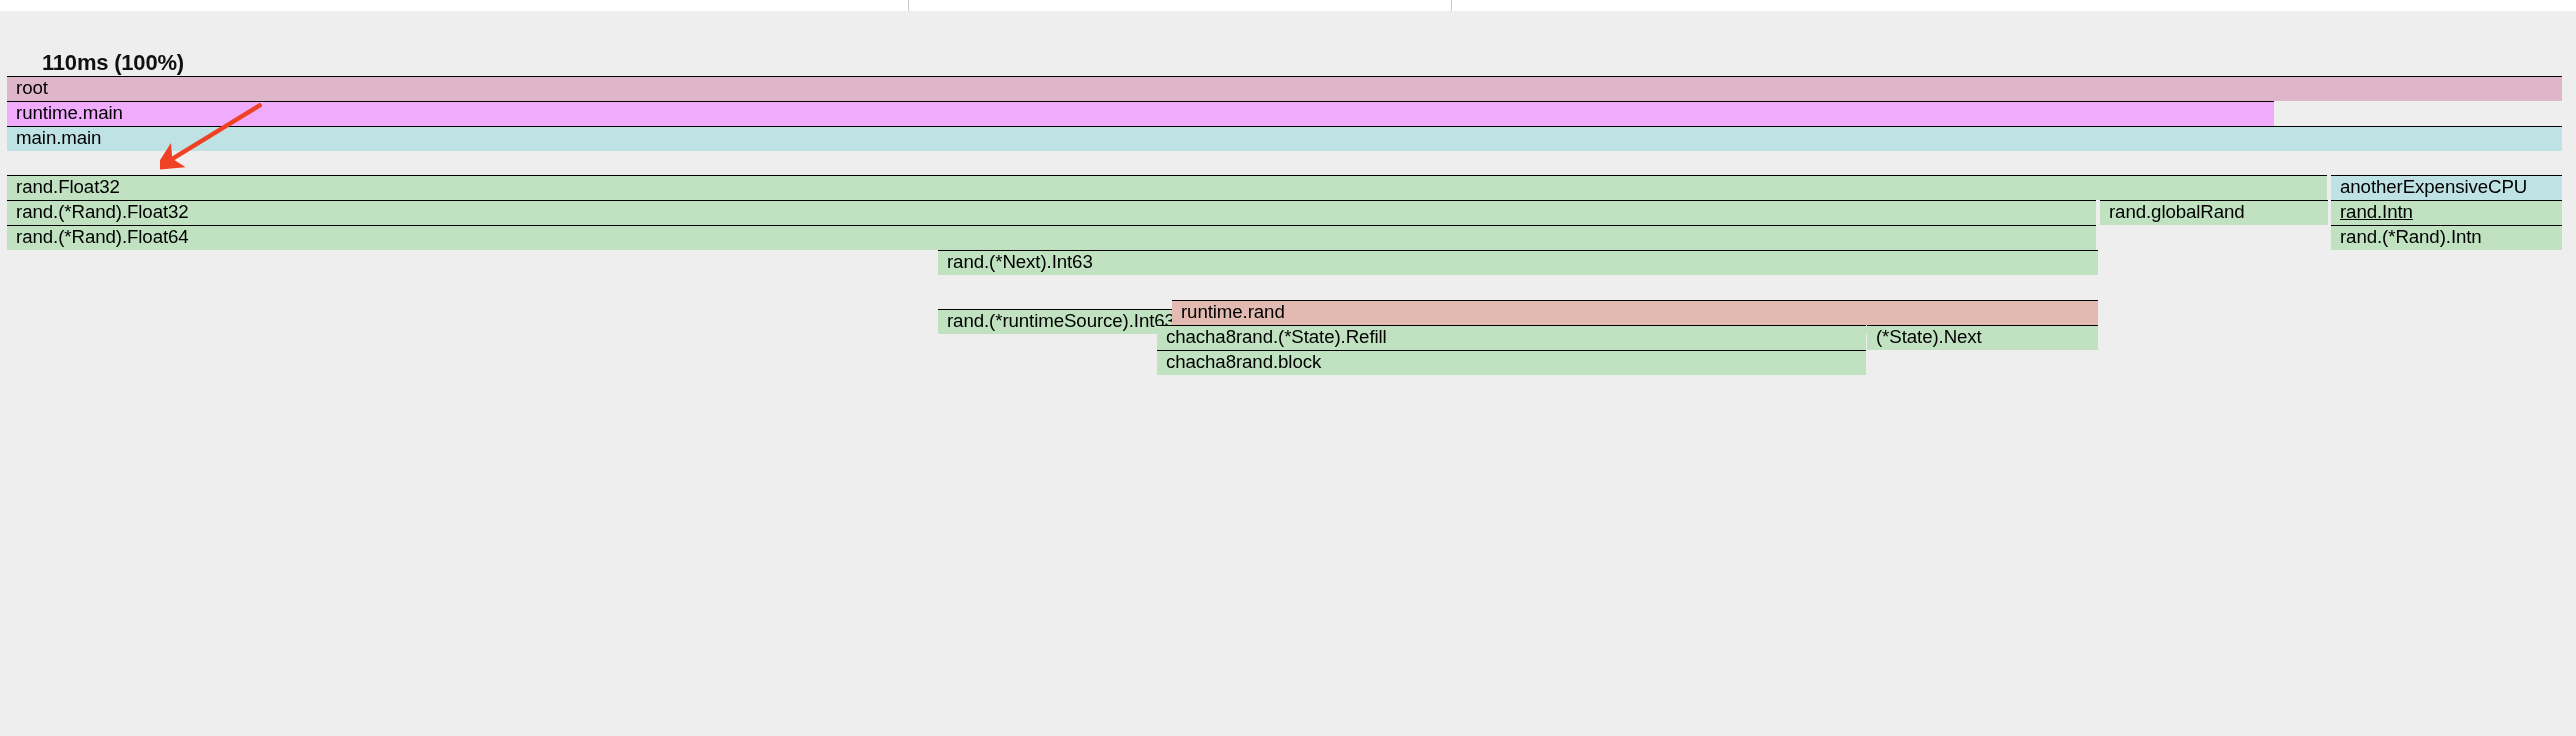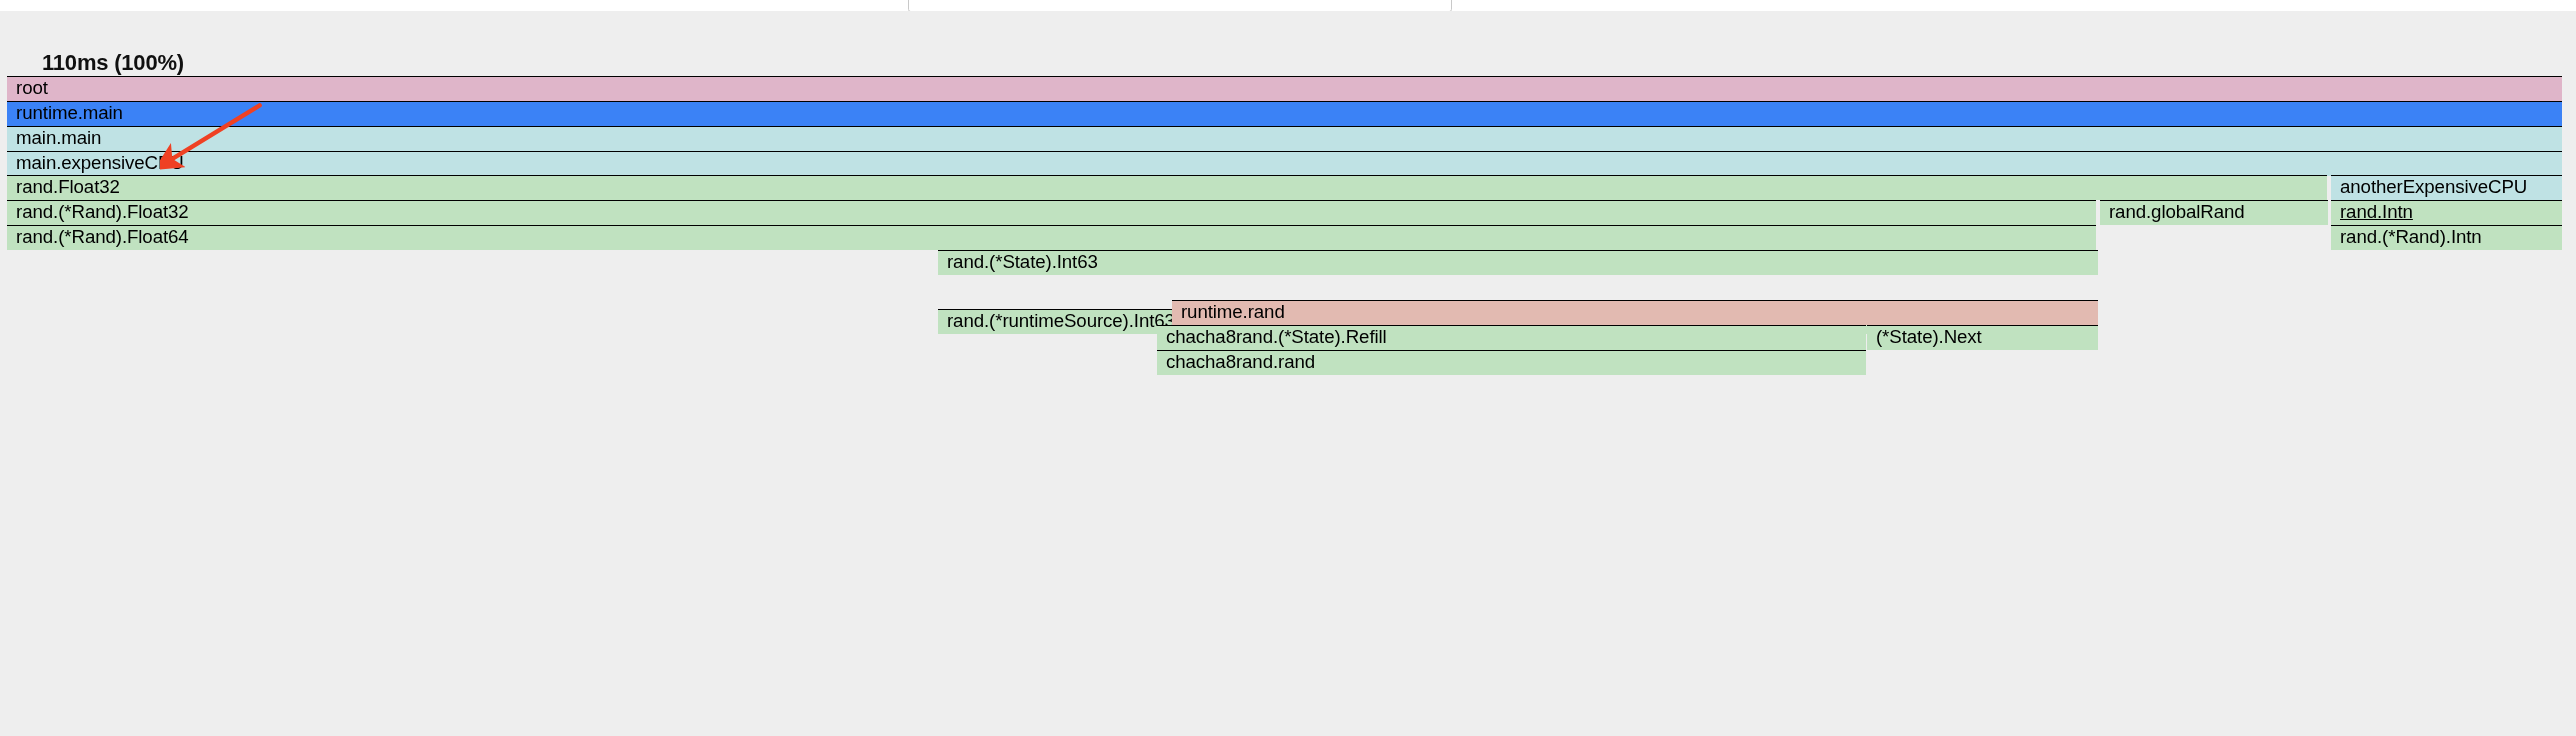--- a/index.html
+++ b/index.html
@@ -104,28 +104,25 @@
   </div>
 
   <div class="canvas">
 
     <div class="chart-title">110ms (100%)</div>
 
     <div class="flame" id="flame-layer">
         <div class="frame" style="left: 7.1px; top: 65px; width: 2555px; height: 25px; background: rgb(223, 181, 201);">
           <span class="frame-label">root</span>
         </div>
-        <div class="frame" style="left: 7.1px; top: 90px; width: 2555px; height: 25px; background: #3b82f6;">
+        <div class="frame" style="left: 7.1px; top: 90px; width: 2267px; height: 25px; background: #f0abfc;">
           <span class="frame-label">runtime.main</span>
         </div>
         <div class="frame" style="left: 7.1px; top: 115px; width: 2555px; height: 25px; background: rgb(191, 226, 228);">
           <span class="frame-label">main.main</span>
-        </div>
-        <div class="frame" style="left: 7.1px; top: 140px; width: 2555px; height: 25px; background: rgb(191, 226, 228);">
-          <span class="frame-label">main.expensiveCPU</span>
         </div>
         <div class="frame" style="left: 7.1px; top: 164px; width: 2320px; height: 25px; background: rgb(192, 226, 192);">
           <span class="frame-label">rand.Float32</span>
         </div>
         <div class="frame" style="left: 2331px; top: 164px; width: 231px; height: 25px; background: rgb(191, 226, 228);">
           <span class="frame-label">anotherExpensiveCPU</span>
         </div>
         <div class="frame" style="left: 7.1px; top: 189px; width: 2089px; height: 25px; background: rgb(192, 226, 192);">
           <span class="frame-label">rand.(*Rand).Float32</span>
         </div>
@@ -135,36 +132,36 @@
         <div class="frame" style="left: 2331px; top: 189px; width: 231px; height: 25px; background: rgb(192, 226, 192); text-decoration: underline;">
           <span class="frame-label">rand.Intn</span>
         </div>
         <div class="frame" style="left: 7.1px; top: 214px; width: 2089px; height: 25px; background: rgb(192, 226, 192);">
           <span class="frame-label">rand.(*Rand).Float64</span>
         </div>
         <div class="frame" style="left: 2331px; top: 214px; width: 231px; height: 25px; background: rgb(192, 226, 192);">
           <span class="frame-label">rand.(*Rand).Intn</span>
         </div>
         <div class="frame" style="left: 938px; top: 239px; width: 1160px; height: 25px; background: rgb(192, 226, 192);">
-          <span class="frame-label">rand.(*State).Int63</span>
+          <span class="frame-label">rand.(*Next).Int63</span>
         </div>
         <div class="frame" style="left: 938px; top: 264px; width: 1160px; height: 25px; background: rgb(192, 226, 192); margin-top: 34px;">
           <span class="frame-label">rand.(*runtimeSource).Int63</span>
         </div>
         <div class="frame" style="left: 1172px; top: 289px; width: 926px; height: 25px; background: rgb(226, 186, 177);">
           <span class="frame-label">runtime.rand</span>
         </div>
         <div class="frame" style="left: 1157px; top: 314px; width: 709px; height: 25px; background: rgb(192, 226, 192);">
           <span class="frame-label">chacha8rand.(*State).Refill</span>
         </div>
         <div class="frame" style="left: 1867px; top: 314px; width: 231px; height: 25px; background: rgb(192, 226, 192);">
           <span class="frame-label">(*State).Next</span>
         </div>
         <div class="frame" style="left: 1157px; top: 339px; width: 709px; height: 25px; background: rgb(192, 226, 192);">
-          <span class="frame-label">chacha8rand.rand</span>
+          <span class="frame-label">chacha8rand.block</span>
         </div>
       </div>
 
     <svg class="arrow-svg" viewBox="0 0 120 80" xmlns="http://www.w3.org/2000/svg">
       <defs>
         <marker id="ah" markerWidth="7" markerHeight="7" refX="1.5" refY="3.2" orient="auto" markerUnits="strokeWidth">
           <path d="M0,0 L6.5,3.2 L0,6.4 L1.6,3.2 z" fill="#ef4123"></path>
         </marker>
       </defs>
       <line x1="112" y1="6" x2="14" y2="66" stroke="#ef4123" stroke-width="5" marker-end="url(#ah)" stroke-linecap="round"></line>

